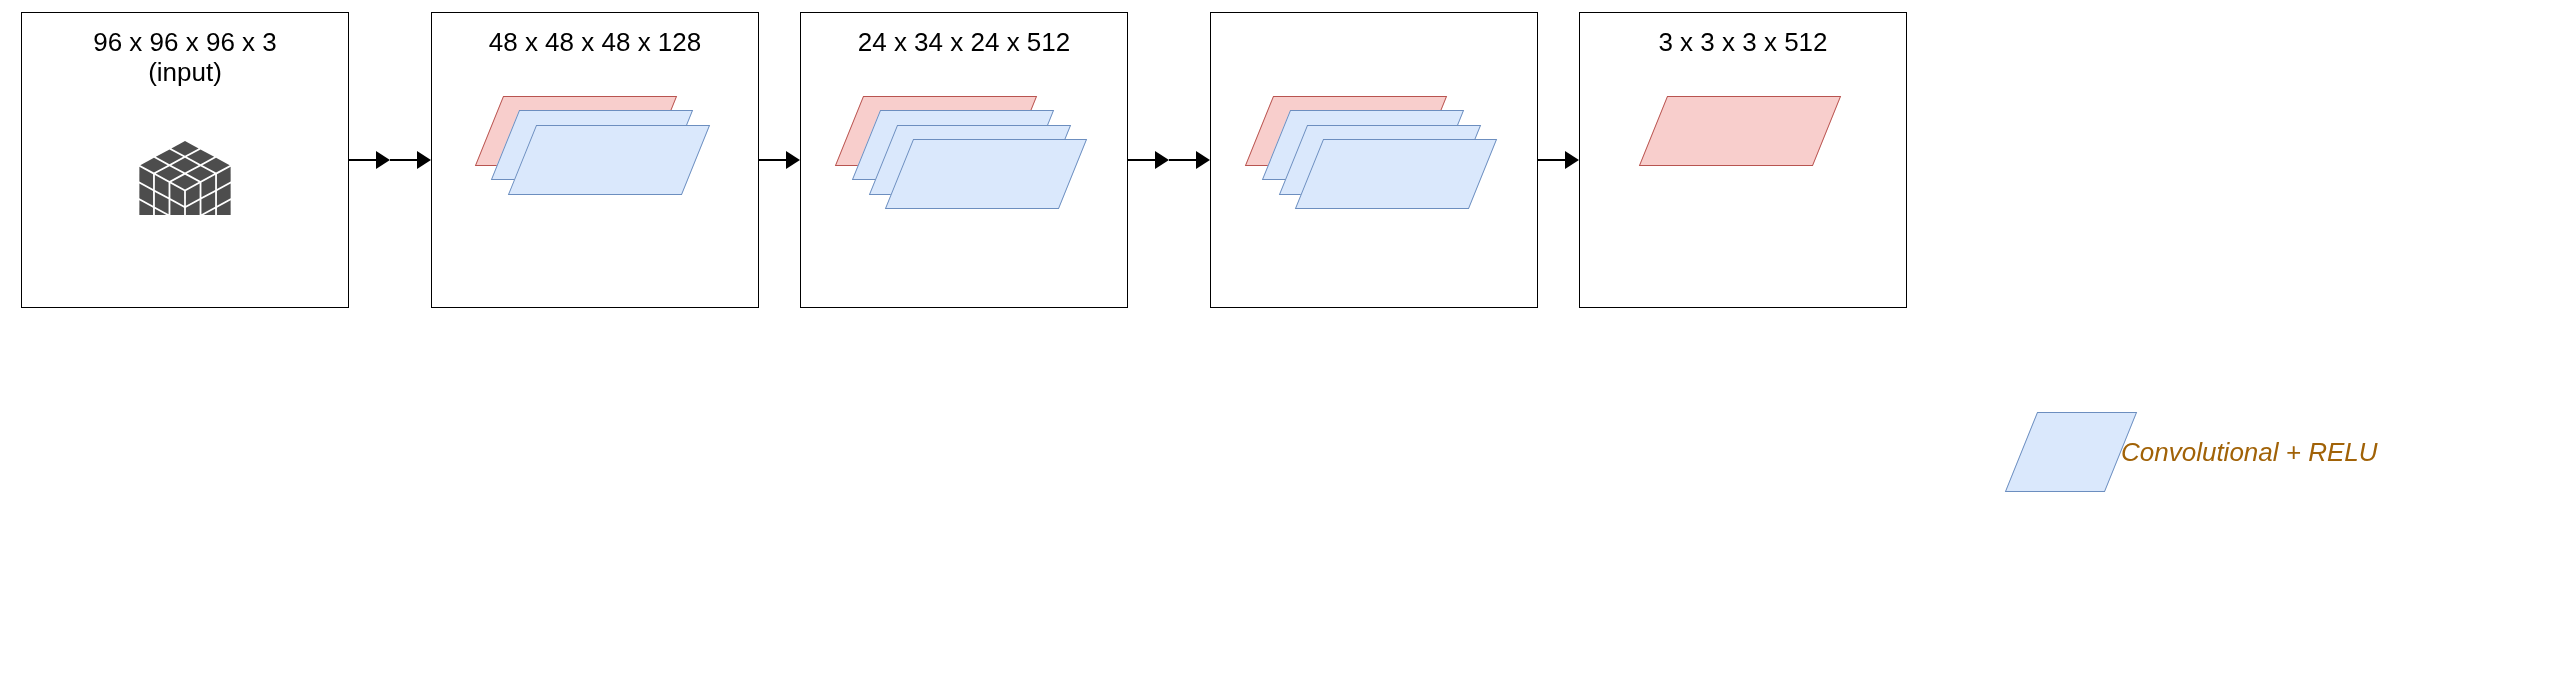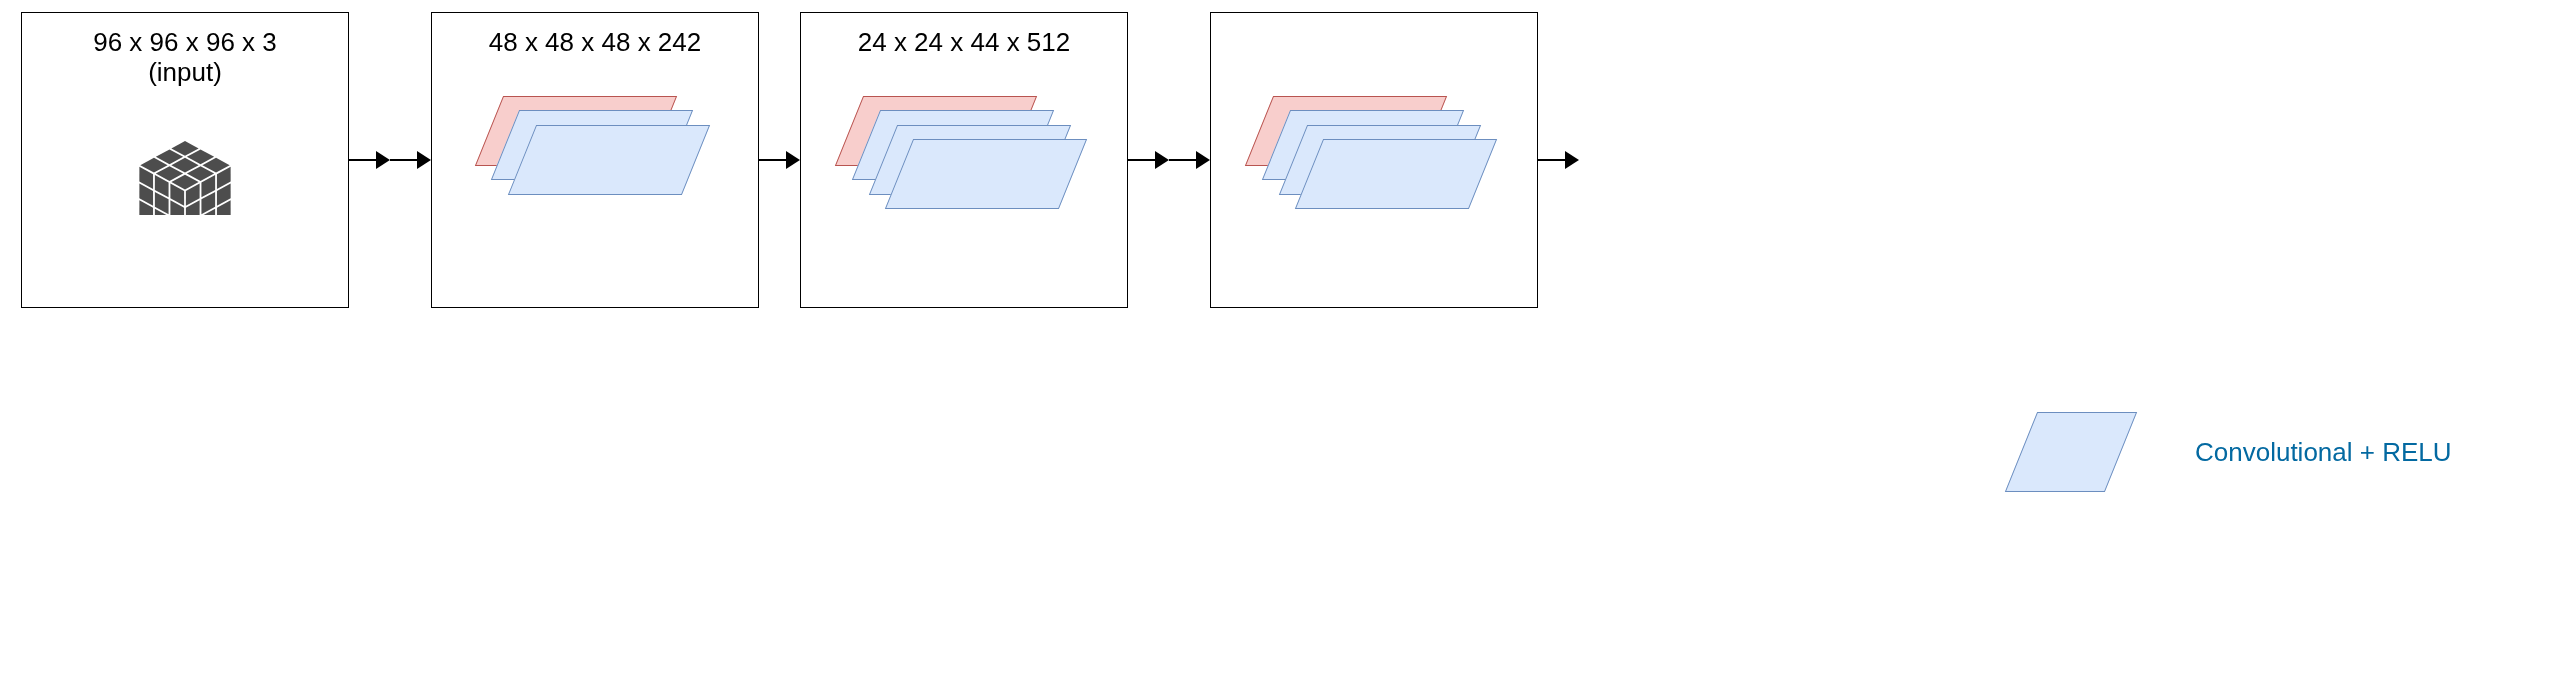--- a/index.html
+++ b/index.html
@@ -95,24 +95,24 @@
     background:#dae8fc;
     transform:skewX(-22deg);
     flex:0 0 100px;
     margin-left:13px;
   }
   .legend-swatch.pool{
     border-color:#b85450;
     background:#f8cecc;
   }
   .legend-text{
-    margin-left:74px;
     font-size:26px;
-    color:#0369a1;
+    color:#a16207;
     white-space:nowrap;
+    font-style:italic;
   }
 </style>
 </head>
 <body>
 
 <div id="pipeline">
     <div class="stage">
       <div class="stage-label">96 x 96 x 96 x 3
 (input)</div>
       <div class="stage-art">
@@ -149,33 +149,33 @@
     </div>
     <div class="arrow">
       <div class="shaft"></div>
       <div class="head"></div>
     </div>
     <div class="arrow">
       <div class="shaft"></div>
       <div class="head"></div>
     </div>
     <div class="stage">
-      <div class="stage-label">48 x 48 x 48 x 242</div>
+      <div class="stage-label">48 x 48 x 48 x 128</div>
       <div class="stage-art">
         <div class="layer pool" style="left: 57px; top: 6.4px; z-index: 1;"></div>
         <div class="layer" style="left: 73px; top: 20.6px; z-index: 2;"></div>
         <div class="layer" style="left: 90px; top: 35px; z-index: 3;"></div>
       </div>
     </div>
     <div class="arrow">
       <div class="shaft"></div>
       <div class="head"></div>
     </div>
     <div class="stage">
-      <div class="stage-label">24 x 24 x 44 x 512</div>
+      <div class="stage-label">24 x 34 x 24 x 512</div>
       <div class="stage-art">
         <div class="layer pool" style="left: 48px; top: 6.4px; z-index: 1;"></div>
         <div class="layer" style="left: 65px; top: 20.6px; z-index: 2;"></div>
         <div class="layer" style="left: 82px; top: 35px; z-index: 3;"></div>
         <div class="layer" style="left: 98px; top: 49px; z-index: 4;"></div>
       </div>
     </div>
     <div class="arrow">
       <div class="shaft"></div>
       <div class="head"></div>
@@ -189,20 +189,26 @@
         <div class="layer pool" style="left: 48px; top: 6.4px; z-index: 1;"></div>
         <div class="layer" style="left: 65px; top: 20.6px; z-index: 2;"></div>
         <div class="layer" style="left: 82px; top: 35px; z-index: 3;"></div>
         <div class="layer" style="left: 98px; top: 49px; z-index: 4;"></div>
       </div>
     </div>
     <div class="arrow">
       <div class="shaft"></div>
       <div class="head"></div>
     </div>
+    <div class="stage">
+      <div class="stage-label">3 x 3 x 3 x 512</div>
+      <div class="stage-art">
+        <div class="layer pool" style="left: 73px; top: 6.4px; z-index: 1;"></div>
+      </div>
+    </div>
   </div>
 
 <div id="legend">
     <div class="legend-row">
       <div class="legend-swatch"></div>
       <div class="legend-text">Convolutional + RELU</div>
     </div>
   </div>
 
 

